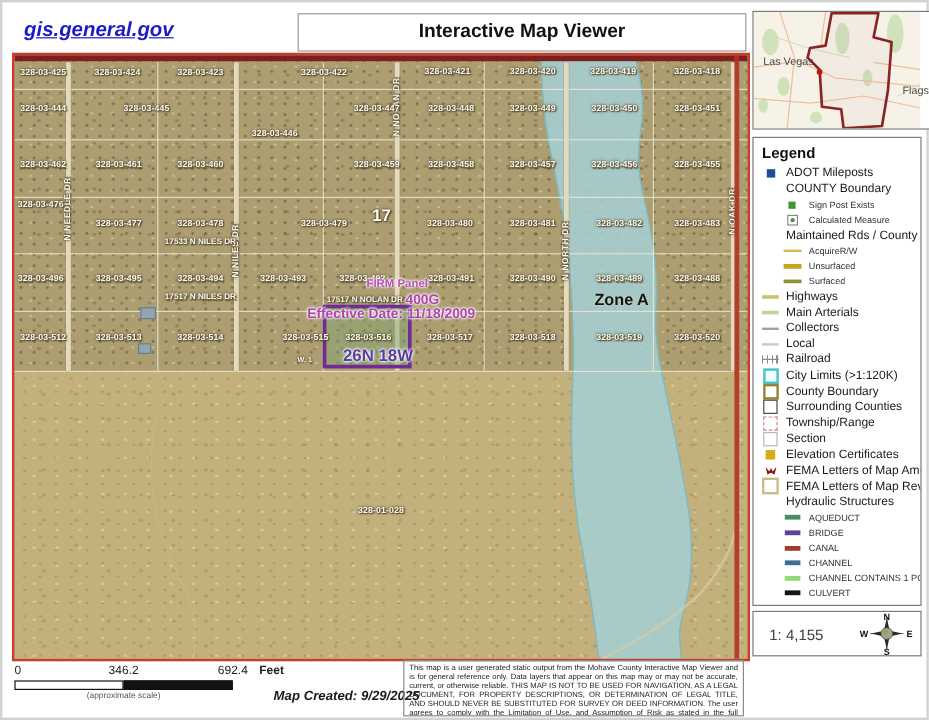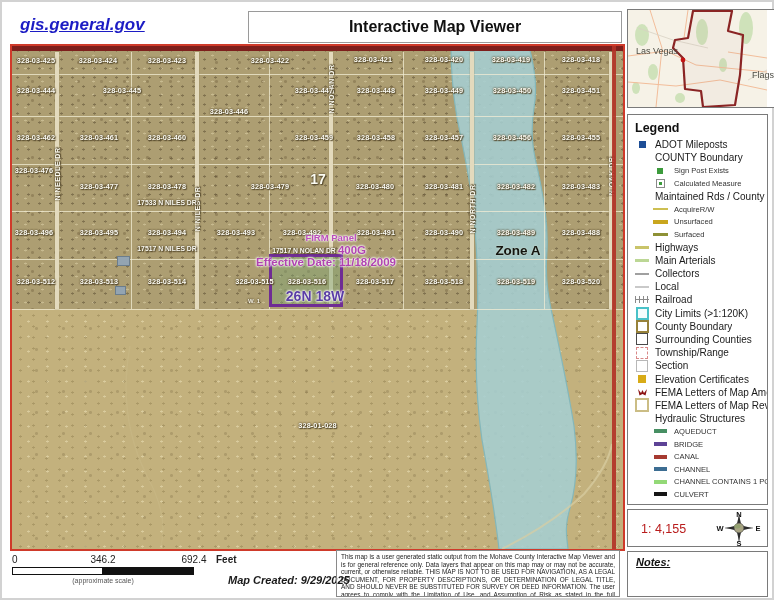--- a/index.html
+++ b/index.html
@@ -83,21 +83,21 @@
   [data-icon="section"]{width:10px;height:10px;border:1px solid #b8b8b8;}
   [data-icon="elevation-certificates"]{width:8px;height:8px;background:#d8ab17;}
   [data-icon="fema-lomr"]{width:10px;height:10px;border:2px solid #cbbd85;}
   [data-icon="fema-loma"]{width:11px;height:9px;}
   [data-icon="aqueduct"]{width:13px;height:4px;background:#478f63;}
   [data-icon="bridge"]{width:13px;height:4px;background:#5d4396;}
   [data-icon="canal"]{width:13px;height:4px;background:#a63a31;}
   [data-icon="channel"]{width:13px;height:4px;background:#3c6d92;}
   [data-icon="channel-flood"]{width:13px;height:4px;background:#93d977;}
   [data-icon="culvert"]{width:13px;height:4px;background:#151515;}
-  .scale-ratio{position:absolute;left:13px;top:12px;font-size:12.5px;color:#b91c1c;}
+  .scale-ratio{position:absolute;left:13px;top:12px;font-size:12.5px;color:#404040;}
   .compass-letter{position:absolute;transform:translate(-50%,-50%);font-size:7.5px;font-weight:bold;color:#111;}
   .notes-label{position:absolute;left:8px;top:4px;font-size:11px;font-weight:bold;font-style:italic;
     text-decoration:underline;color:#111;}
 
   
   .tick{position:absolute;font-size:10px;color:#222;}
   .tick.center{transform:translateX(-50%);}
   .feet{position:absolute;font-size:10px;font-weight:bold;color:#222;}
   .sbar{position:absolute;left:10px;top:565px;width:182px;height:8px;display:flex;box-sizing:border-box;}
   .sbar .w{width:91px;height:8px;background:#fff;border:1px solid #111;box-sizing:border-box;}
@@ -437,23 +437,20 @@
       <ellipse cx="18" cy="20" rx="4" ry="2.5" fill="#8da06c" opacity="0.8"></ellipse>
     </svg>
     <div id="compass-letters">
         <div class="compass-letter" style="left: 111px; top: 4px;">N</div>
         <div class="compass-letter" style="left: 130px; top: 18px;">E</div>
         <div class="compass-letter" style="left: 111px; top: 33px;">S</div>
         <div class="compass-letter" style="left: 92px; top: 18px;">W</div>
       </div>
   </div>
 
-  <div class="panel-box" style="left:625px;top:549px;width:141px;height:46px;">
-    <div class="notes-label">Notes:</div>
-  </div>
 
   <div class="tick" style="left:10px;top:552px;">0</div>
   <div class="tick center" style="left:101px;top:552px;">346.2</div>
   <div class="tick center" style="left:192px;top:552px;">692.4</div>
   <div class="feet" style="left:214px;top:552px;">Feet</div>
   <div class="sbar">
     <span class="w"></span>
     <span class="b"></span>
   </div>
   <div class="approx">(approximate scale)</div>

